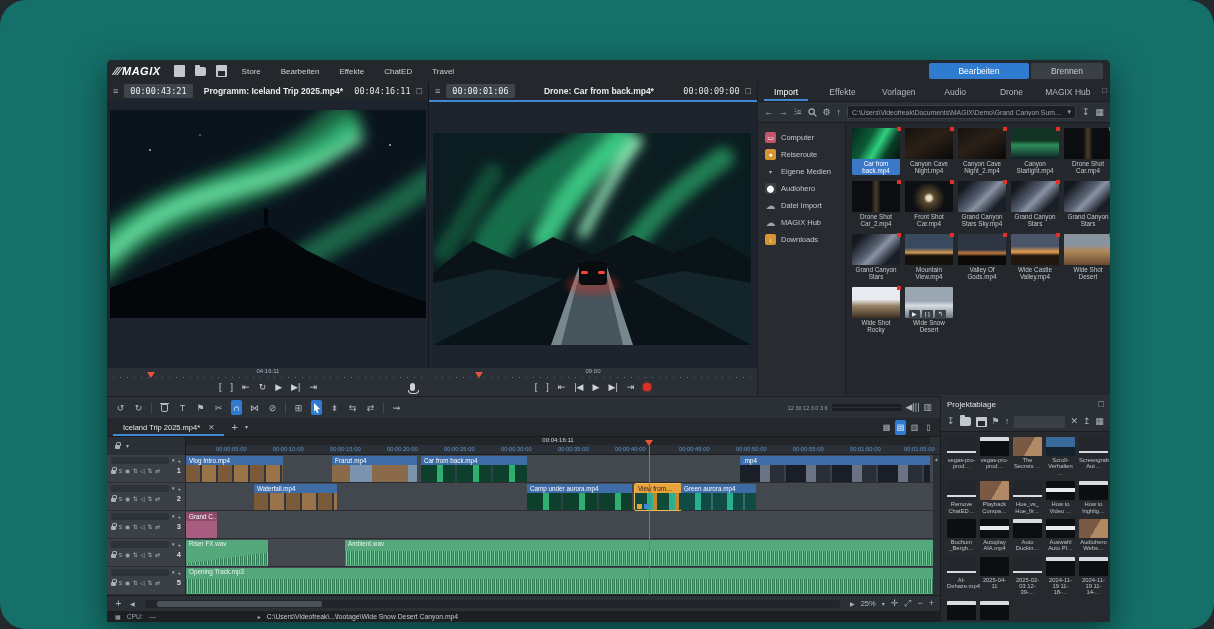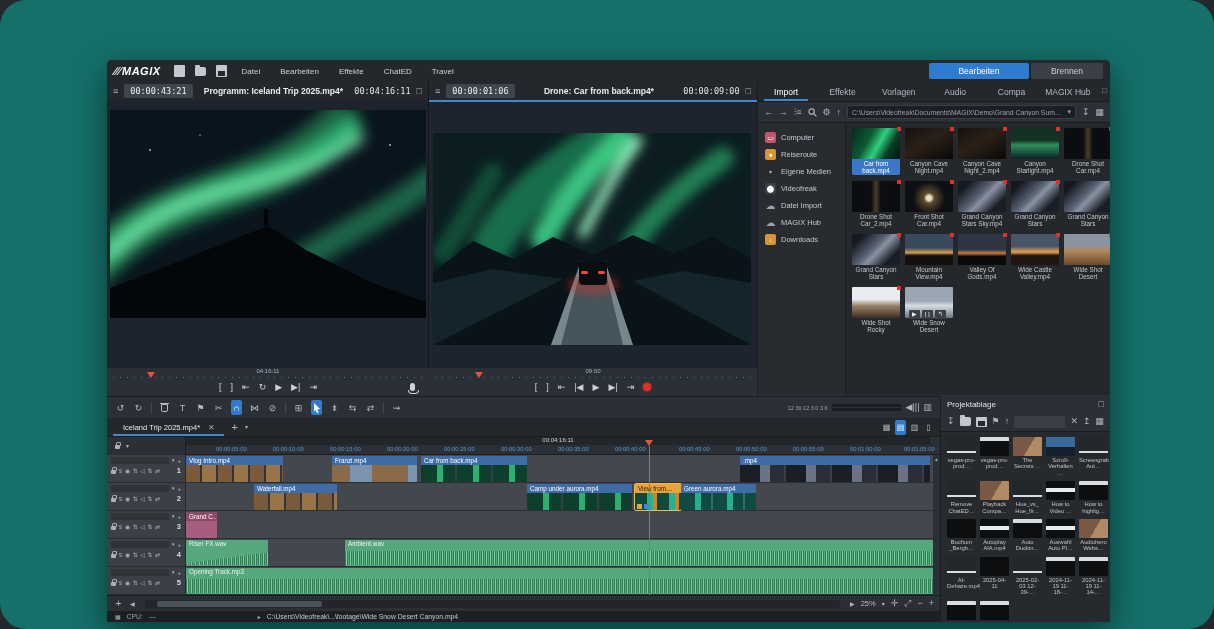--- a/index.html
+++ b/index.html
@@ -158,21 +158,21 @@
 <body>
 
 <div class="stage">
 <div class="window">
 
   <div class="abs menubar">
     <span class="logo"><i>⁄⁄⁄</i><span>MAGIX</span></span>
     <span class="mico"></span>
     <span class="mico folder"></span>
     <span class="mico disk"></span>
-    <span class="menu-item">Datei</span>
+    <span class="menu-item">Store</span>
     <span class="menu-item">Bearbeiten</span>
     <span class="menu-item">Effekte</span>
     <span class="menu-item">ChatED</span>
     <span class="menu-item">Travel</span>
     <span class="mode-btns">
       <span class="mode-btn active">Bearbeiten</span>
       <span class="mode-btn" style="width:72px;">Brennen</span>
     </span>
   </div>
 
@@ -286,21 +286,21 @@
       <span class="rec-dot"></span>
     </div>
   </div>
 
   <div class="abs pool">
     <div class="pool-tabs">
       <span class="pool-tab active">Import</span>
       <span class="pool-tab">Effekte</span>
       <span class="pool-tab">Vorlagen</span>
       <span class="pool-tab">Audio</span>
-      <span class="pool-tab">Compa</span>
+      <span class="pool-tab">Drone</span>
       <span class="pool-tab">MAGIX Hub</span>
       <span class="pool-detach">□</span>
     </div>
     <div class="pool-toolbar">
       <span class="ico">←</span>
       <span class="ico">→</span>
       <span class="ico">⫶≡</span>
       <svg width="9" height="9" viewBox="0 0 10 10">
             <circle cx="4" cy="4" r="3" fill="none" stroke="#aeb4b9" stroke-width="1.3"></circle>
             <line x1="6.3" y1="6.3" x2="9.3" y2="9.3" stroke="#aeb4b9" stroke-width="1.3"></line>
@@ -323,21 +323,21 @@
         <div class="side-item">
               <span class="sw" style="background:#d79430;">●</span>
               <span>Reiseroute</span>
             </div>
         <div class="side-item">
               <span class="ico" style="font-size:6px;width:11px;text-align:center;">▾</span>
               <span>Eigene Medien</span>
             </div>
         <div class="side-item">
               <span class="sw" style="background:#3a4046;">⬤</span>
-              <span>Videofreak</span>
+              <span>Audiohero</span>
             </div>
         <div class="side-item">
               <span class="sw" style="background:transparent;color:#9aa1a8;font-size:10px;">☁</span>
               <span>Datei Import</span>
             </div>
         <div class="side-item">
               <span class="sw" style="background:transparent;color:#9aa1a8;font-size:10px;">☁</span>
               <span>MAGIX Hub</span>
             </div>
         <div class="side-item">

